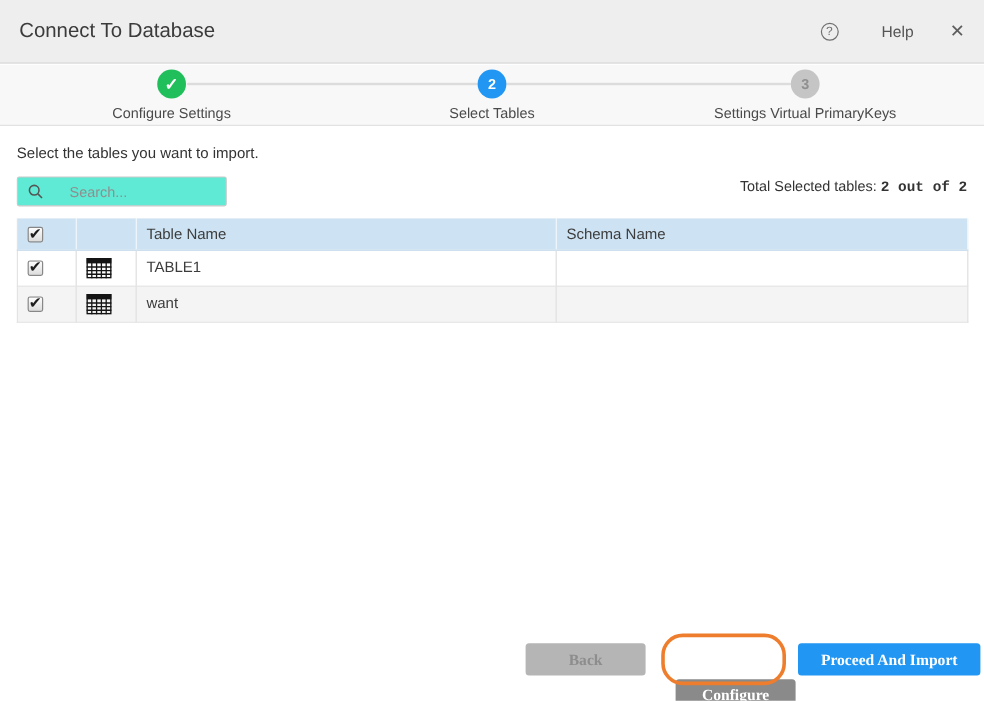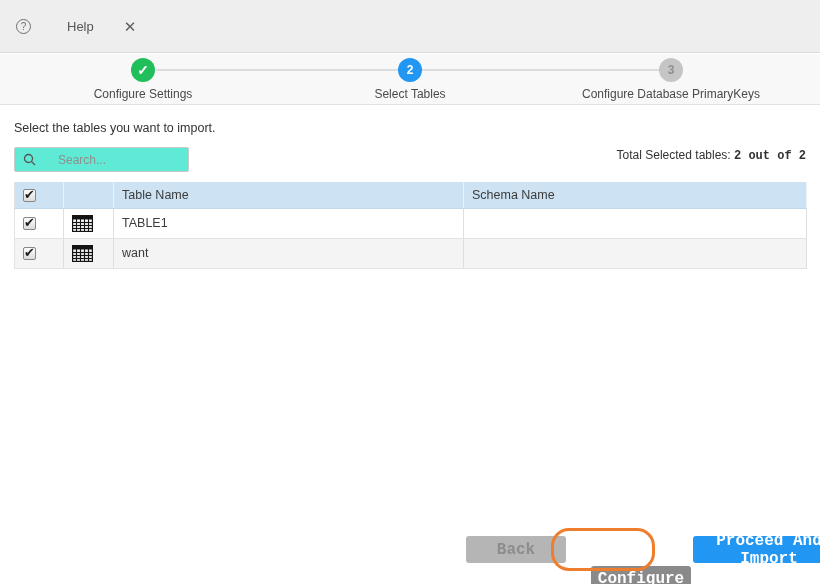--- a/index.html
+++ b/index.html
@@ -110,22 +110,22 @@
   .chk span {
     position: absolute; left: 0px; top: -3px;
     font-size: 13px; color: #1d1d1d; line-height: 16px;
   }
 
   .grid-icon { vertical-align: middle; }
 
   
   .btn {
     position: absolute; border: none; border-radius: 3px;
-    font-family: Liberation Mono, monospace; font-size: 16px; font-weight: bold;
-    cursor: pointer; display: flex; align-items: center; justify-content: center; margin-left: 28px;
+    font-family: Liberation Serif, serif; font-size: 13px; font-weight: bold;
+    cursor: pointer; display: flex; align-items: center; justify-content: center;
   }
   .btn-back {
     left: 438px; top: 536px; width: 100px; height: 27px;
     background: #b5b5b5; color: #8d8d8d;
   }
   .btn-configure {
     left: 563px; top: 566px; width: 100px; height: 25px;
     background: #8a8a8a; color: #ffffff;
   }
   .btn-proceed {
@@ -135,38 +135,39 @@
   .annotation-ring {
     position: absolute; left: 551px; top: 528px; width: 104px; height: 43px;
     border: 3px solid #ee7e2d; border-radius: 18px;
     pointer-events: none;
   }
 </style>
 </head>
 <body>
 
 <div class="titlebar">
+  <div class="title">Connect To Database</div>
   <div class="help-group">
     <div class="help-circle">?</div>
     <div class="help-label">Help</div>
   </div>
   <div class="close-btn">✕</div>
 </div>
 
 <div class="stepper">
   <div class="step-line line-1"></div>
   <div class="step-line line-2"></div>
 
   <div class="step-circle step-1-circle">✓</div>
   <div class="step-circle step-2-circle">2</div>
   <div class="step-circle step-3-circle">3</div>
 
   <div class="step-label step-1-label">Configure Settings</div>
   <div class="step-label step-2-label">Select Tables</div>
-  <div class="step-label step-3-label">Configure Database PrimaryKeys</div>
+  <div class="step-label step-3-label">Settings Virtual PrimaryKeys</div>
 </div>
 
 <div class="instruction">Select the tables you want to import.</div>
 
 <div class="search-box">
   <svg class="search-icon" width="13" height="13" viewBox="0 0 13 13">
     <circle cx="5.5" cy="5.5" r="4" fill="none" stroke="#555555" stroke-width="1.3"></circle>
     <line x1="8.6" y1="8.6" x2="12" y2="12" stroke="#555555" stroke-width="1.3"></line>
   </svg>
   <input type="text" placeholder="Search..." style="">

